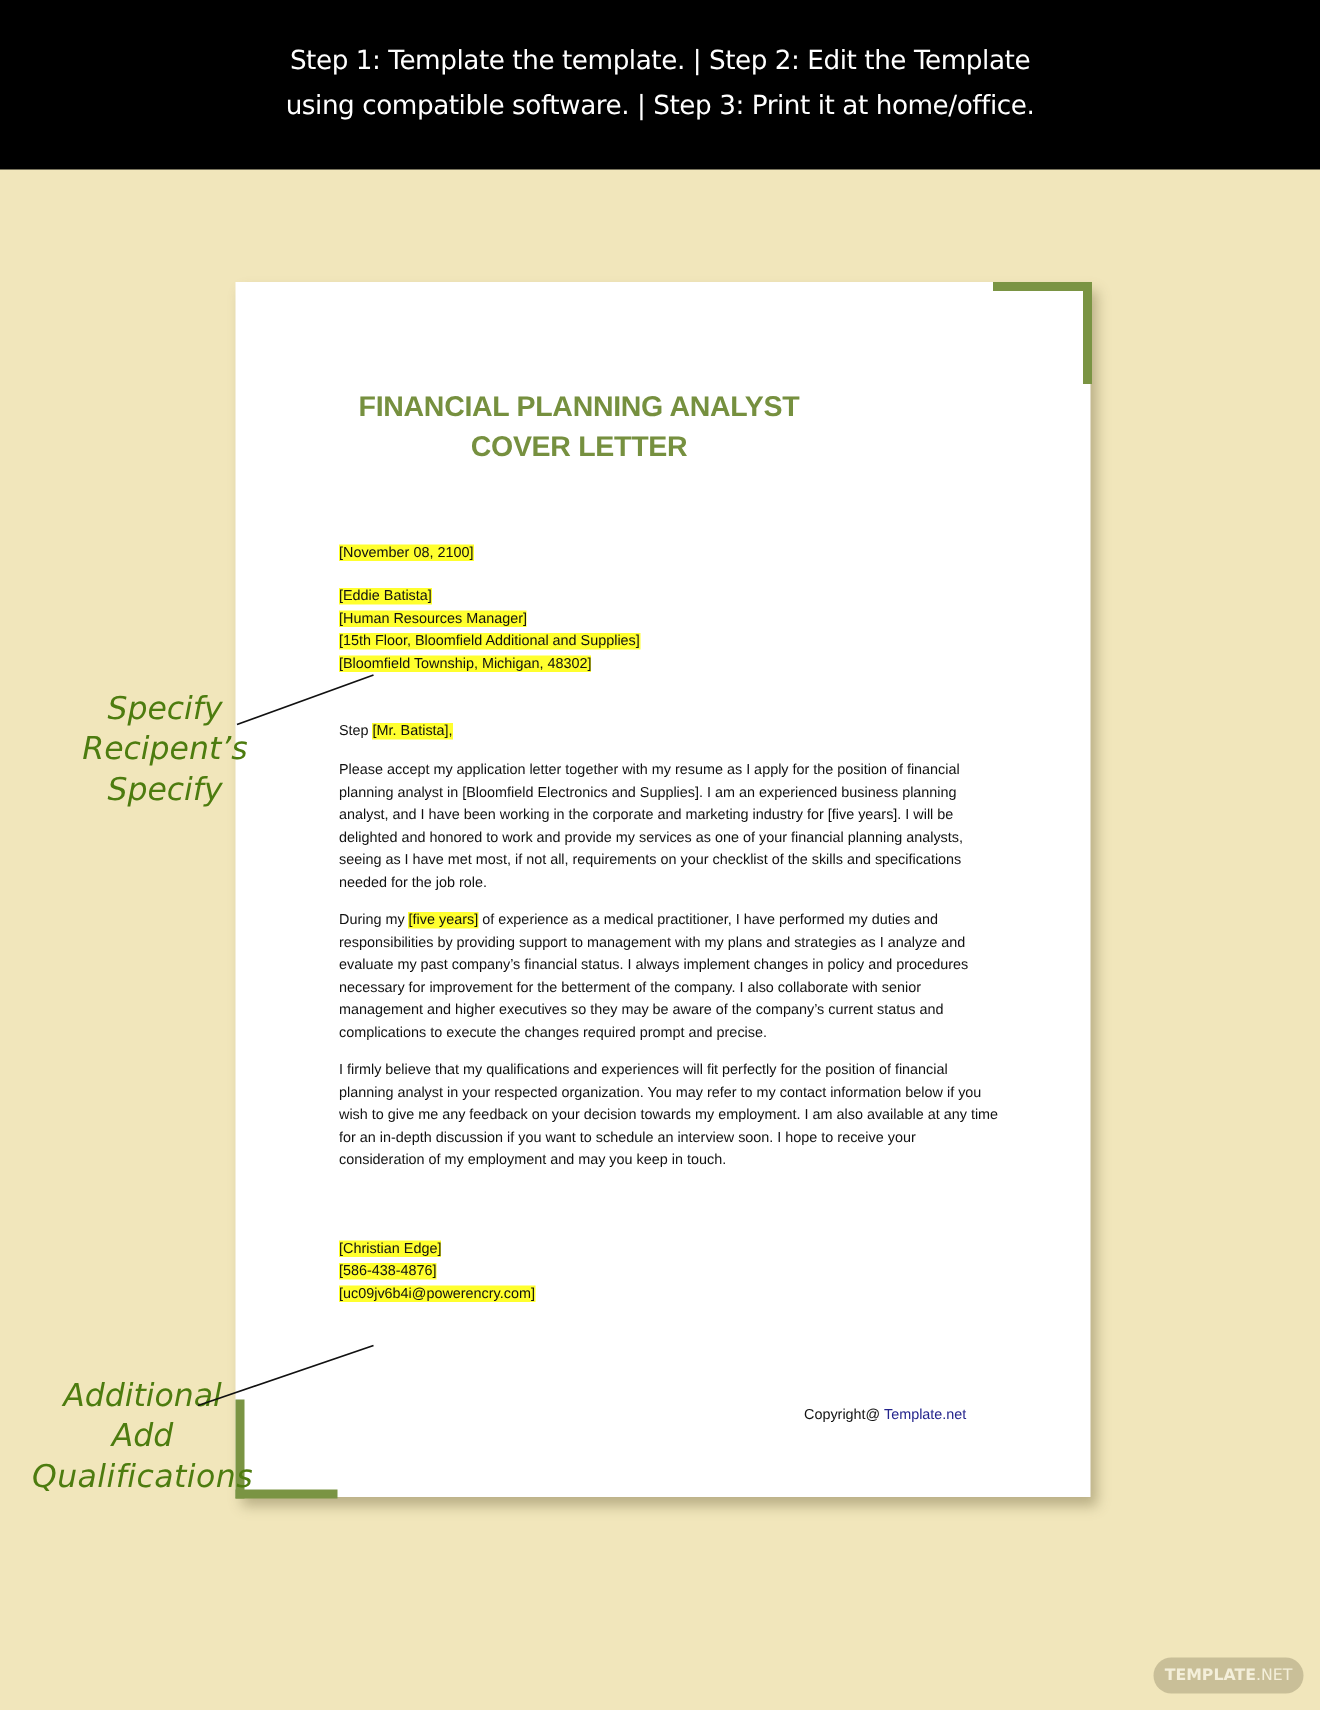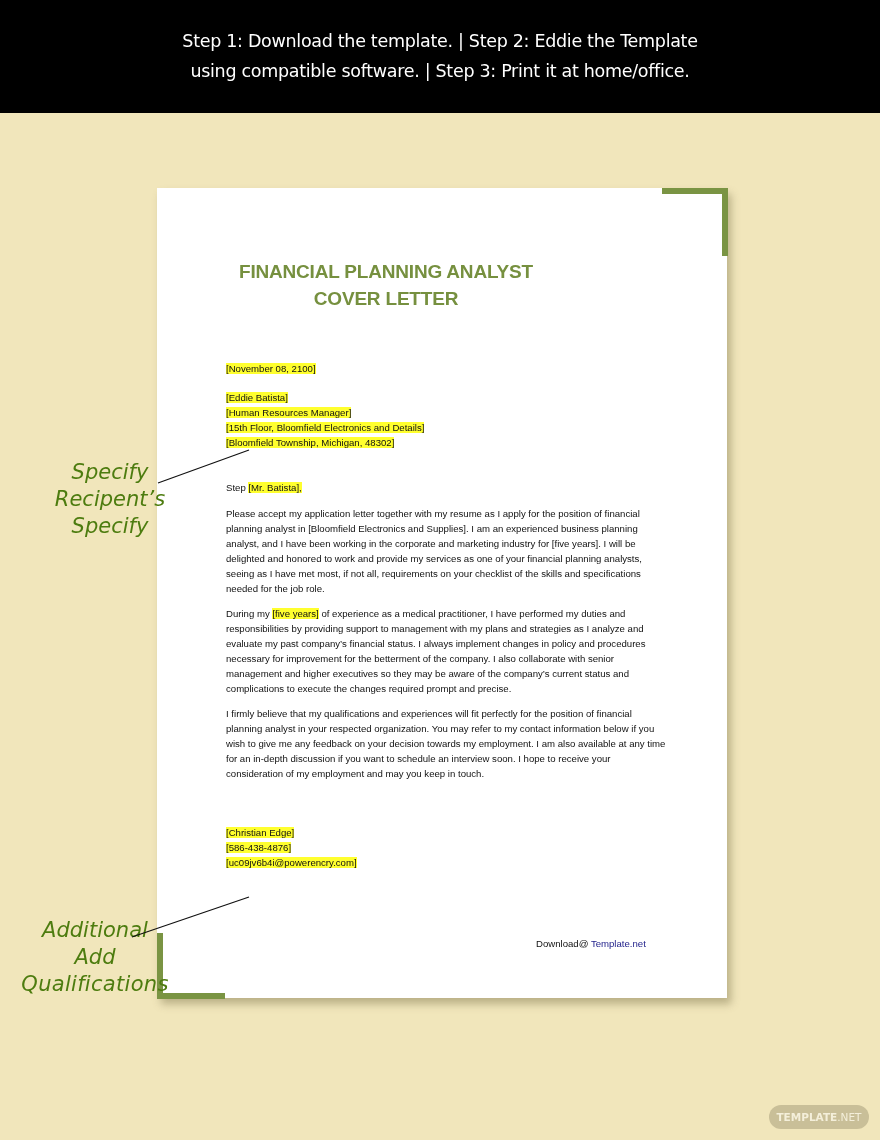--- a/index.html
+++ b/index.html
@@ -95,21 +95,21 @@
       line-height: 24px;
       text-align: center;
       letter-spacing: 0px;
     }
     .watermark .net { font-weight: normal; }
   </style>
 </head>
 <body>
 
 <div class="top-banner">
-  <div class="line line1">Step 1: Download the template.  |  Step 2: Eddie the Template</div>
+  <div class="line line1">Step 1: Template the template.  |  Step 2: Edit the Template</div>
   <div class="line line2">using compatible software.  |  Step 3: Print it at home/office.</div>
 </div>
 
 <div class="paper"></div>
 
 <div class="accent accent-tr-h"></div>
 <div class="accent accent-tr-v"></div>
 <div class="accent accent-bl-v"></div>
 <div class="accent accent-bl-h"></div>
 
@@ -117,21 +117,21 @@
   <div>FINANCIAL PLANNING ANALYST</div>
   <div>COVER LETTER</div>
 </div>
 
 <div class="letter">
   <span class="blk"><span class="hl">[November 08, 2100]</span></span>
   <div class="gap-date"></div>
   <div>
     <span class="blk"><span class="hl">[Eddie Batista]</span></span>
     <span class="blk"><span class="hl">[Human Resources Manager]</span></span>
-    <span class="blk"><span class="hl">[15th Floor, Bloomfield Electronics and Details]</span></span>
+    <span class="blk"><span class="hl">[15th Floor, Bloomfield Additional and Supplies]</span></span>
     <span class="blk"><span class="hl">[Bloomfield Township, Michigan, 48302]</span></span>
   </div>
   <div class="gap-addr"></div>
   <div>
     <span>Step </span><span class="hl">[Mr. Batista],</span>
   </div>
   <div class="gap-dear"></div>
   <p class="para">Please accept my application letter together with my resume as I apply for the position of financial planning analyst in [Bloomfield Electronics and Supplies]. I am an experienced business planning analyst, and I have been working in the corporate and marketing industry for [five years]. I will be delighted and honored to work and provide my services as one of your financial planning analysts, seeing as I have met most, if not all, requirements on your checklist of the skills and specifications needed for the job role.</p>
   <div class="gap-p"></div>
   <p class="para"><span>During my </span><span class="hl">[five years]</span><span> of experience as a medical practitioner, I have performed my duties and responsibilities by providing support to management with my plans and strategies as I analyze and evaluate my past company’s financial status. I always implement changes in policy and procedures necessary for improvement for the betterment of the company. I also collaborate with senior management and higher executives so they may be aware of the company’s current status and complications to execute the changes required prompt and precise.</span></p>
@@ -140,21 +140,21 @@
   <div class="gap-sign"></div>
   <div class="gap-name"></div>
   <div>
     <span class="blk"><span class="hl">[Christian Edge]</span></span>
     <span class="blk"><span class="hl">[586-438-4876]</span></span>
     <span class="blk"><span class="hl">[uc09jv6b4i@powerencry.com]</span></span>
   </div>
 </div>
 
 <div class="copyright">
-  <span>Download@ </span><span class="brand">Template.net</span>
+  <span>Copyright@ </span><span class="brand">Template.net</span>
 </div>
 
 <div class="callout callout-recipient">
   <div>Specify</div>
   <div>Recipent’s</div>
   <div>Specify</div>
 </div>
 
 <div class="callout callout-qual">
   <div>Additional</div>

